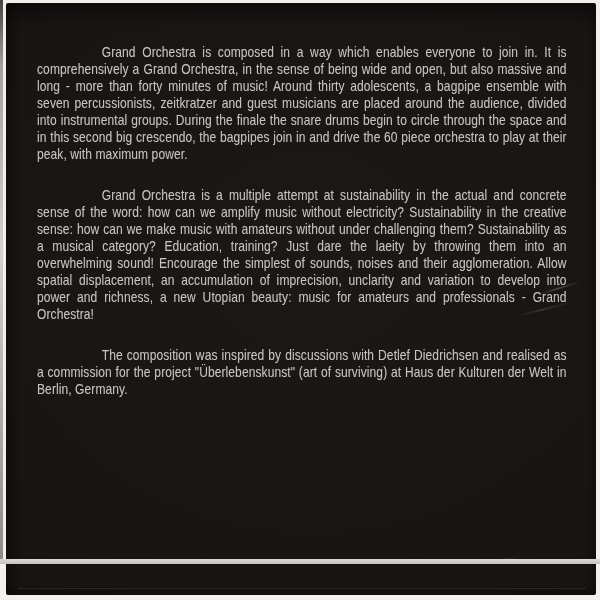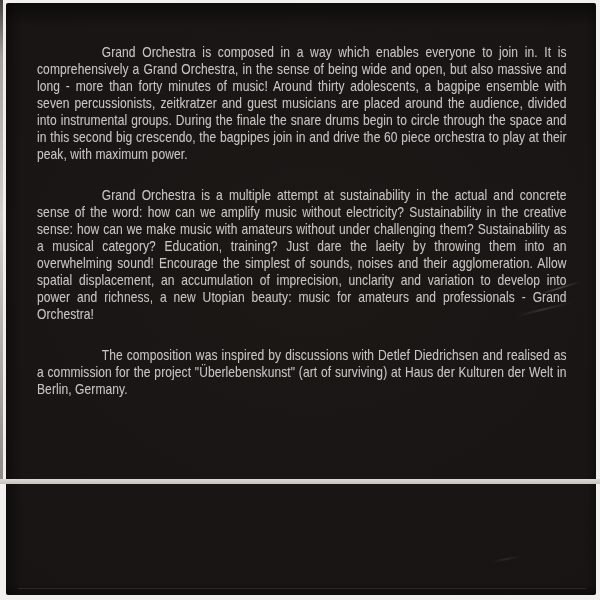--- a/index.html
+++ b/index.html
@@ -8,21 +8,21 @@
     width: 600px;
     height: 600px;
     overflow: hidden;
     background: #f2f0ec;
     font-family: "Liberation Sans", sans-serif;
   }
 
   .scan {
     position: relative;
     width: 600px;
-    height: 484px;
+    height: 564px;
     background: #f2f0ec;
   }
 
   
   .bottom-strip {
     position: absolute;
     left: 0; right: 0; bottom: 0;
     height: 5px;
     background: linear-gradient(180deg, #dcd9d5, #c6c3bf);
   }

